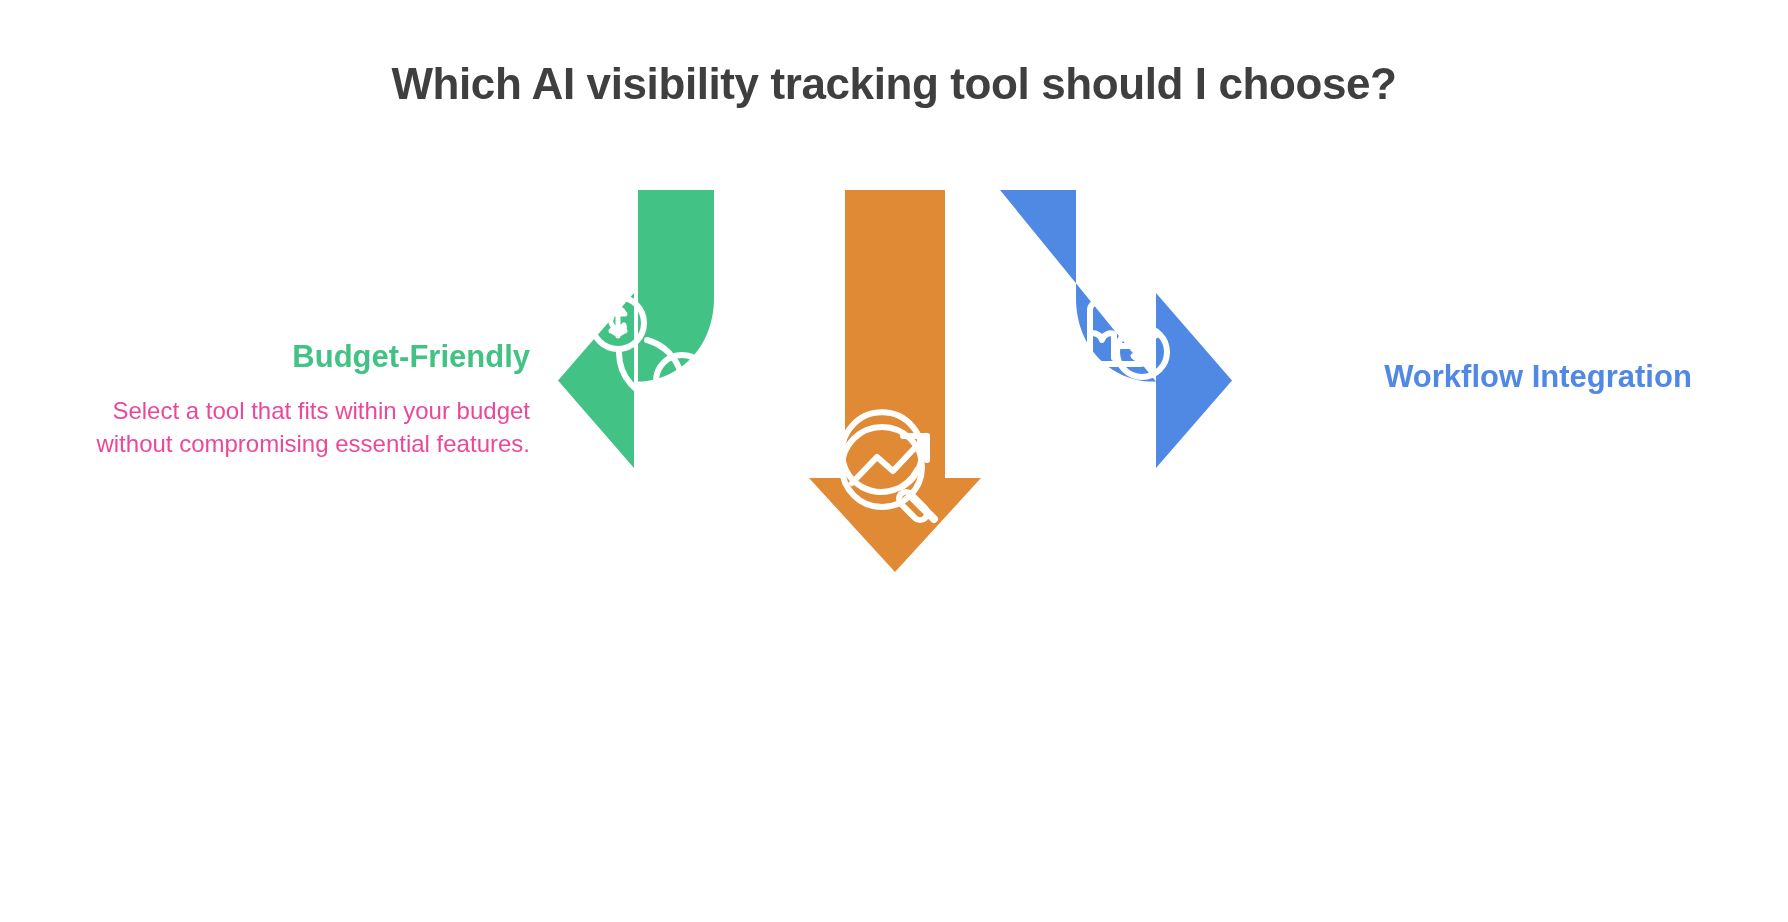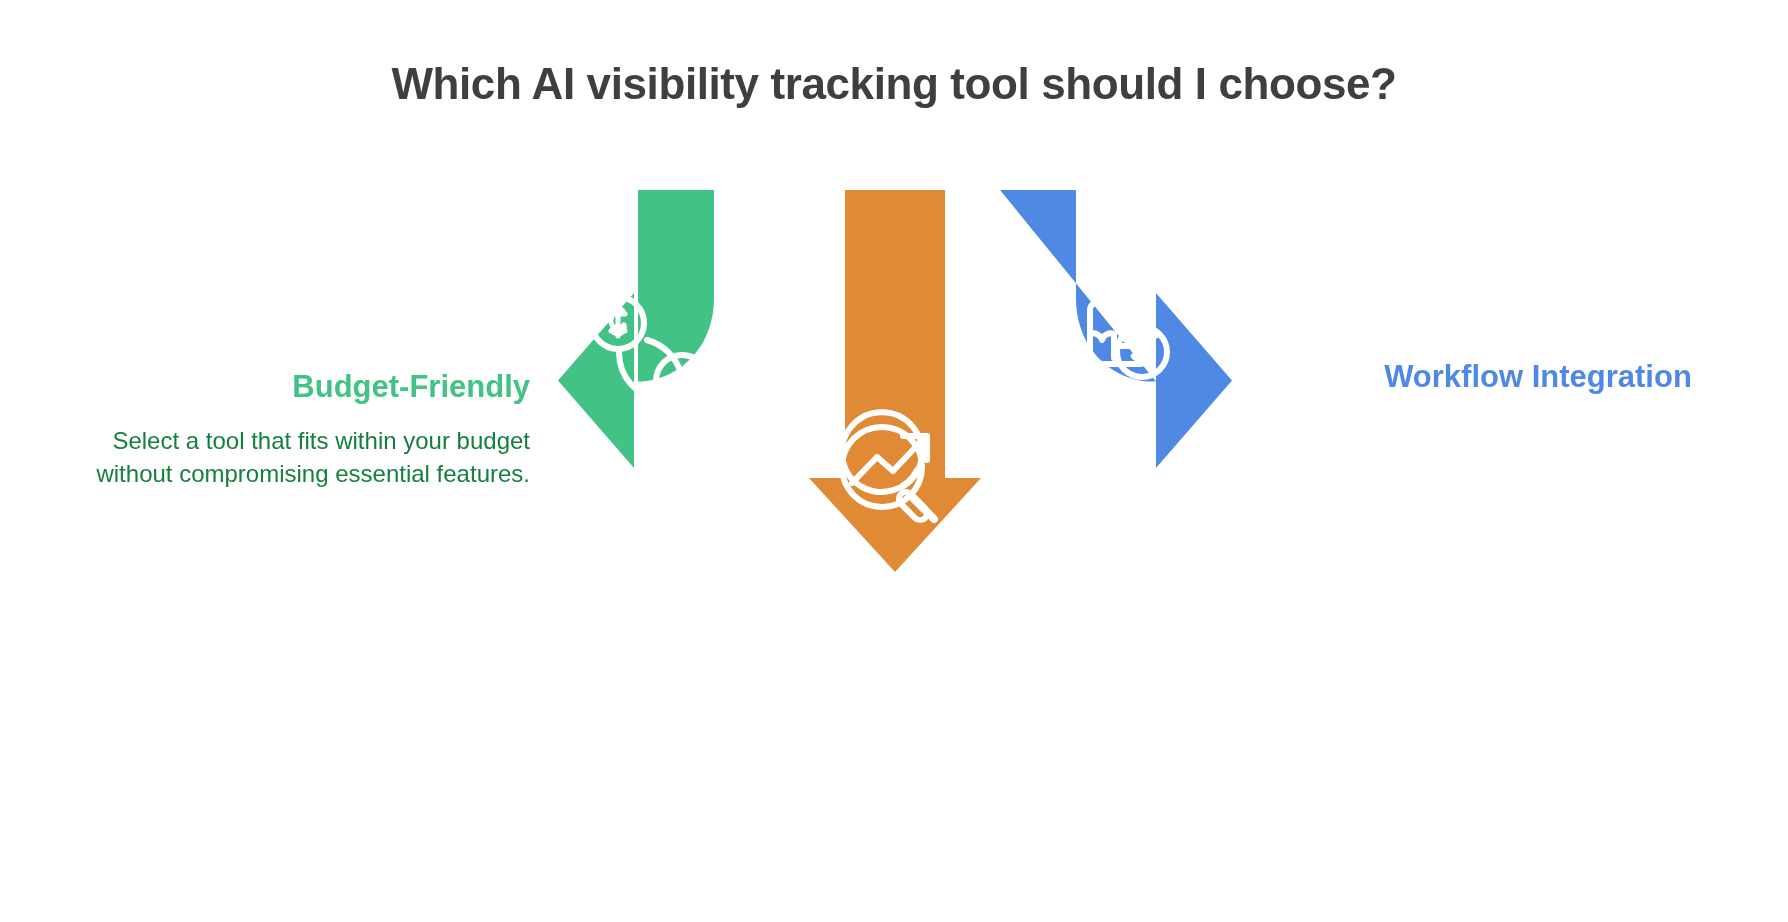--- a/index.html
+++ b/index.html
@@ -53,29 +53,29 @@
   .branch-heading {
     font-size: 31px;
     font-weight: bold;
     line-height: 1.25;
     margin: 0 0 18px 0;
   }
 
   .branch-body {
     font-size: 24px;
     font-weight: normal;
-    color: #15803d;
+    color: #ec4899;
     line-height: 1.37;
     margin: 0;
   }
 
   
   #branch-budget {
     left: 60px;
-    top: 368px;
+    top: 338px;
     width: 470px;
     text-align: right;
   }
   #branch-budget .branch-heading { color: #42C285; }
 
   
   #branch-workflow {
     left: 1298px;
     top: 358px;
     width: 480px;

